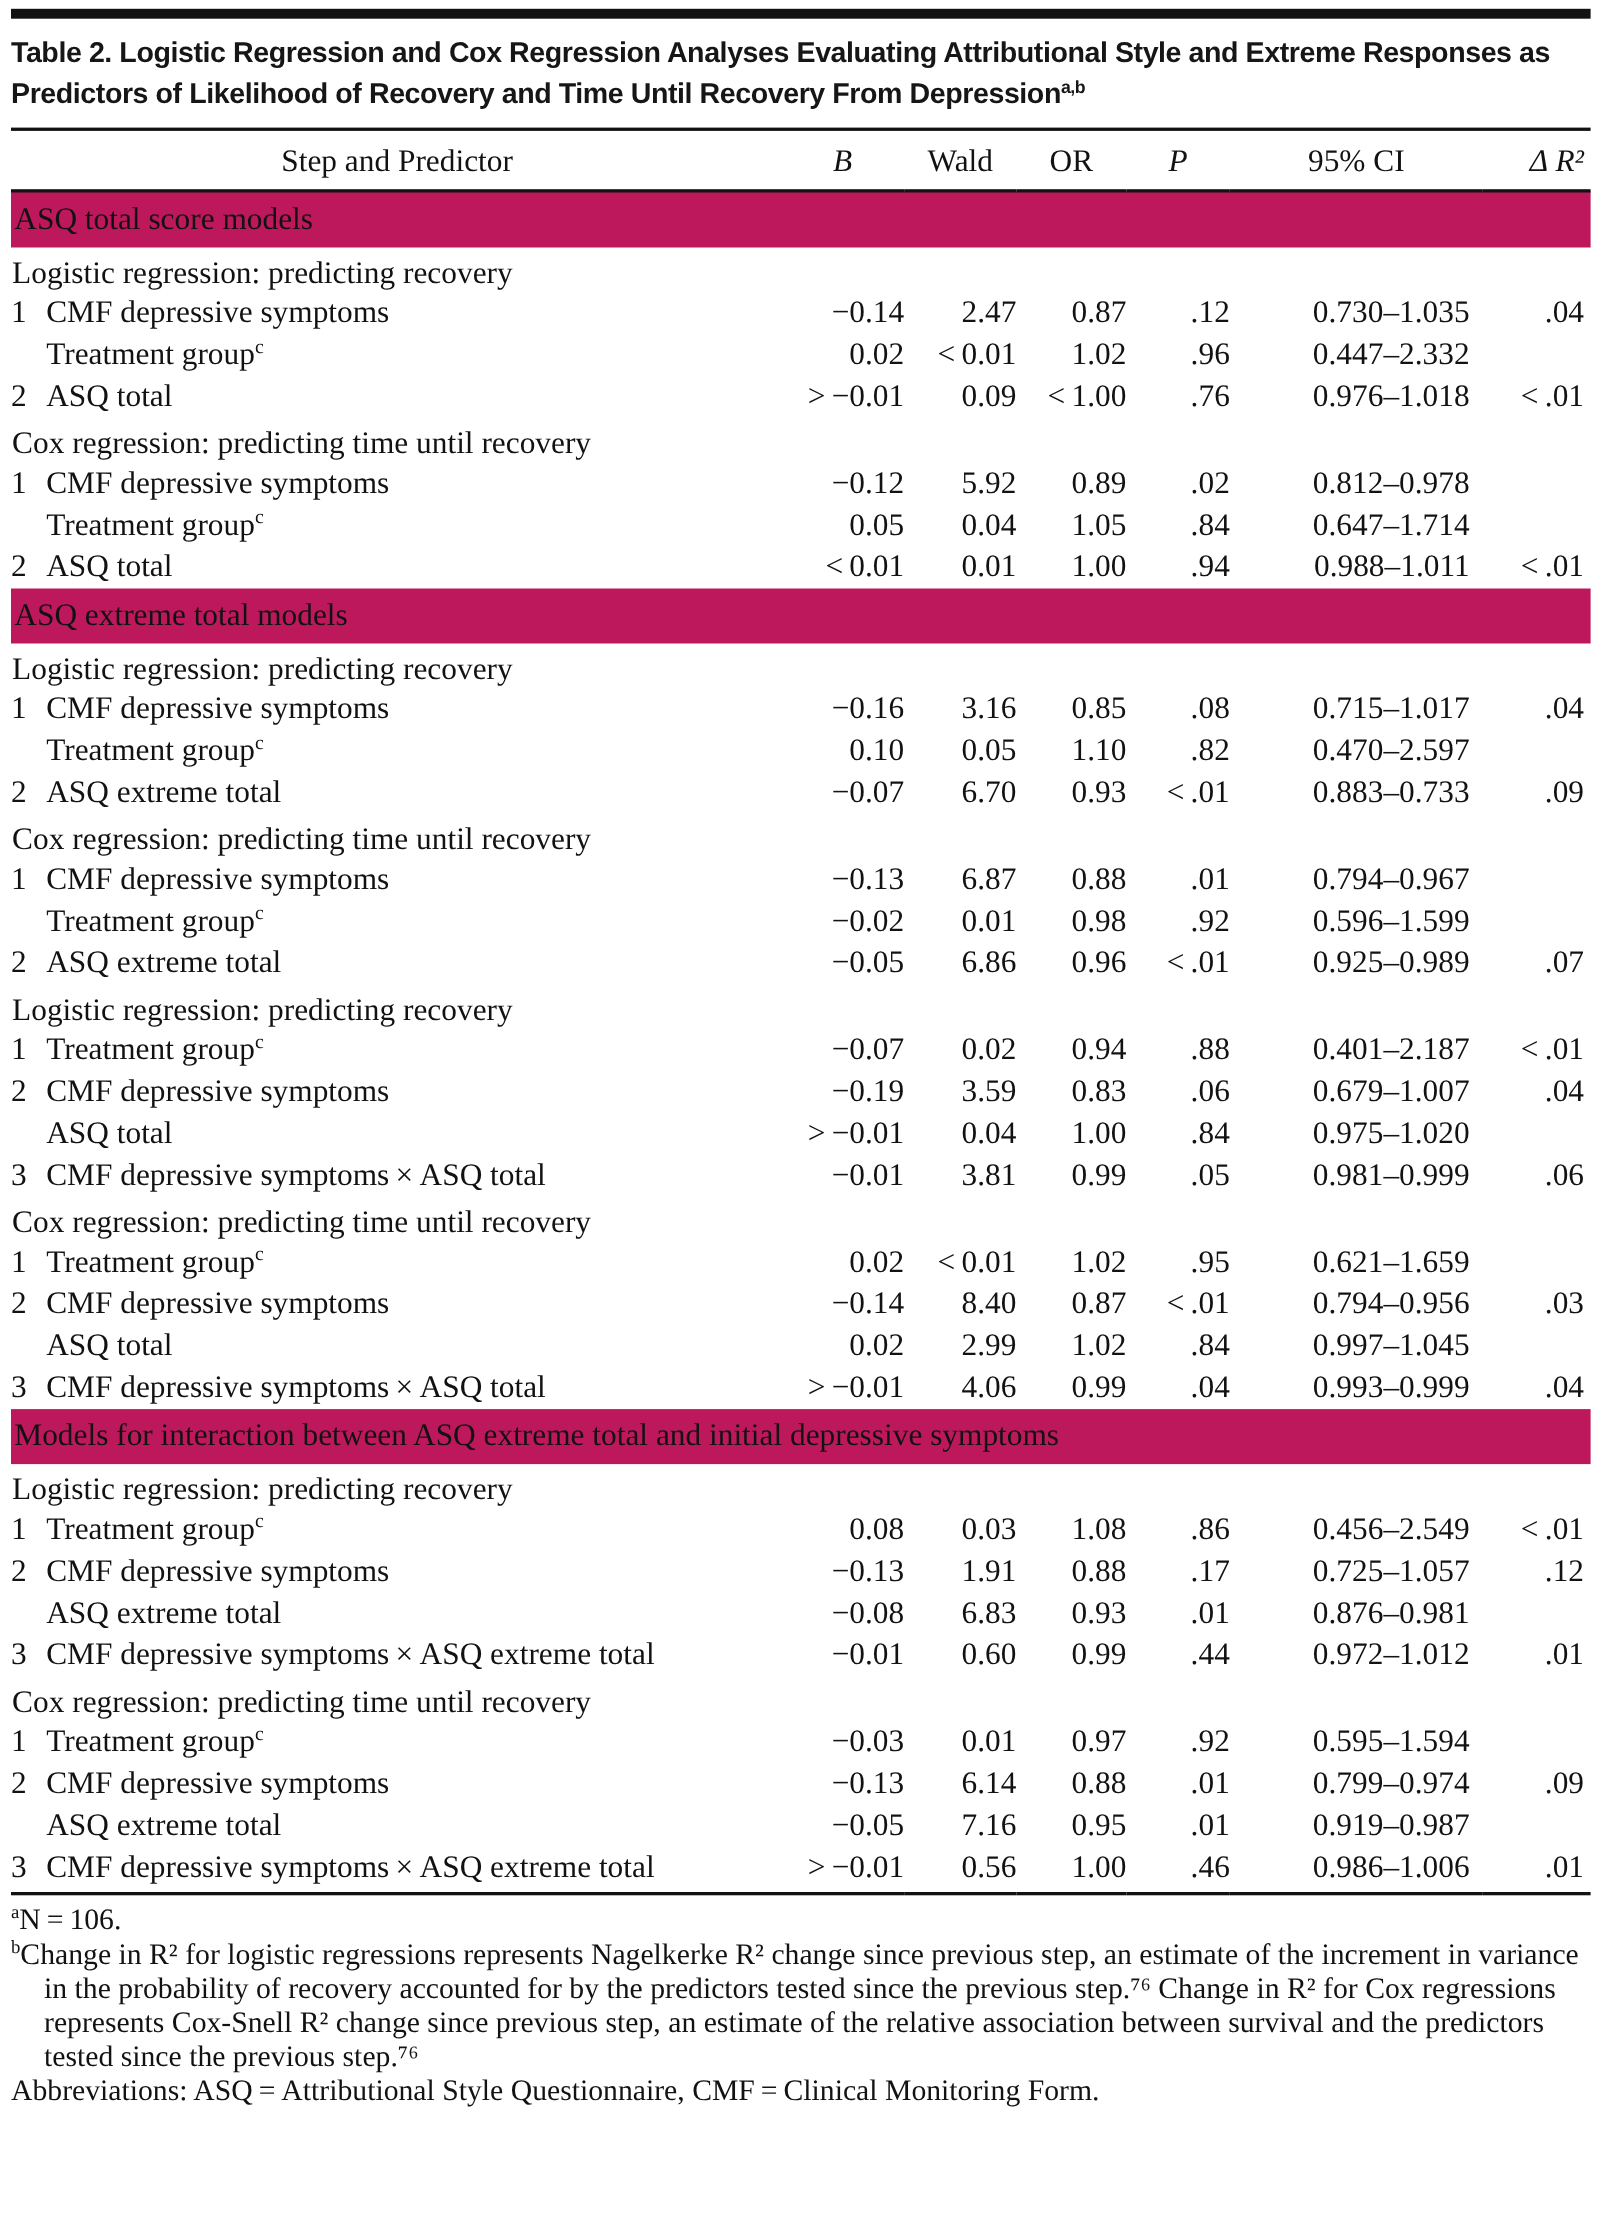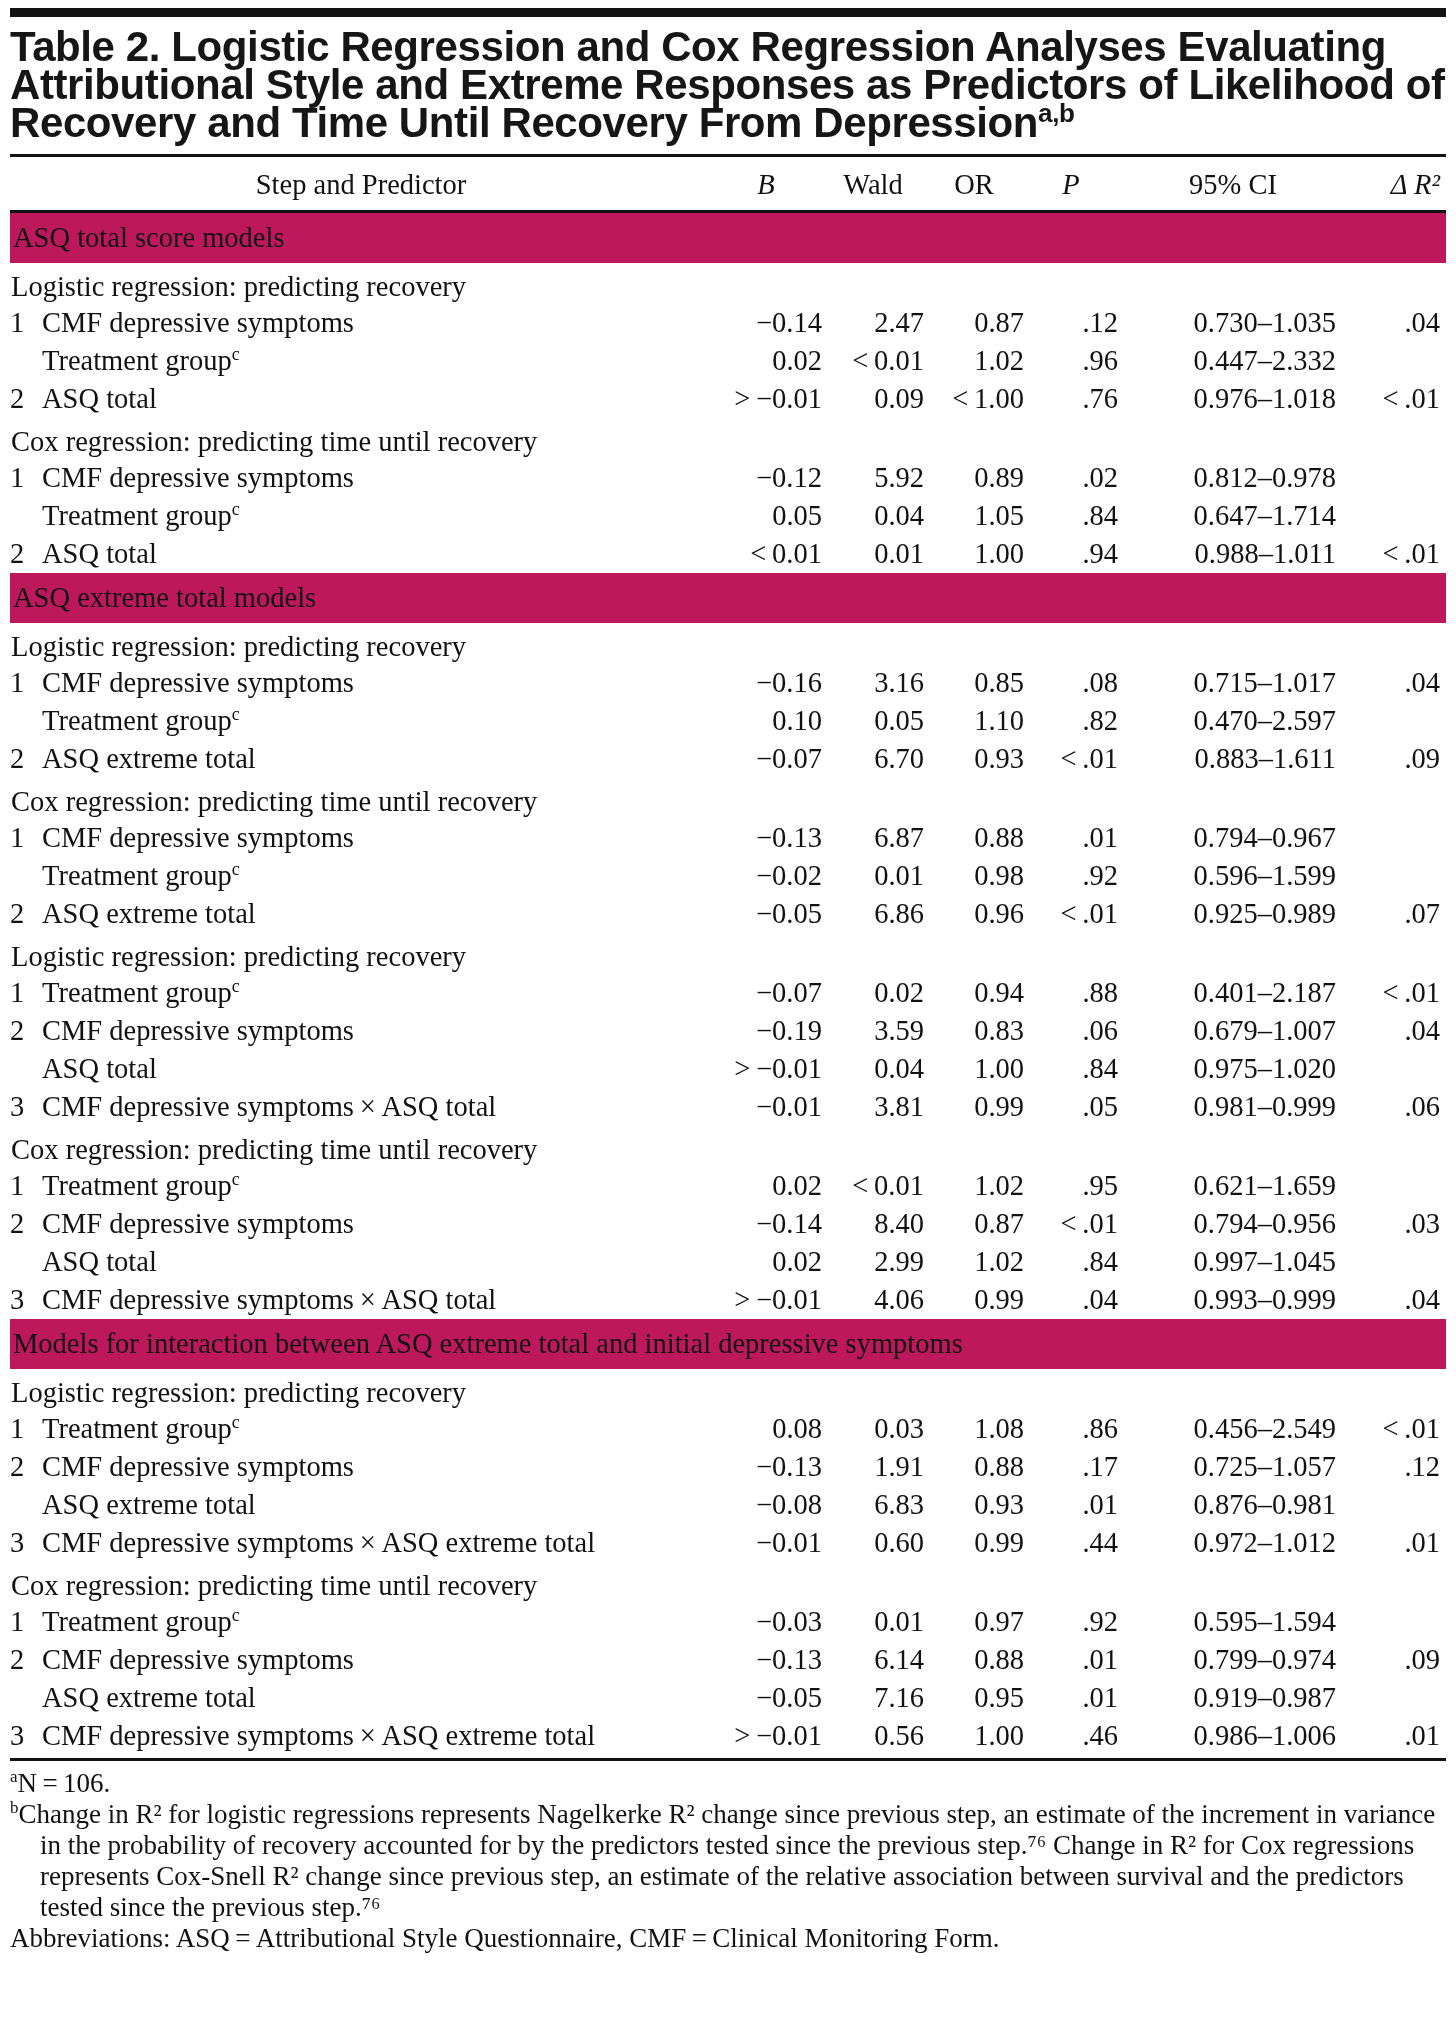--- a/index.html
+++ b/index.html
@@ -5,21 +5,21 @@
   html,body { margin:0; padding:0; background:#ffffff; }
   .page {
     width:1456px; height:2031px; box-sizing:border-box;
     padding:8px 10px 0 10px; overflow:hidden;
     background:#ffffff; color:#121212;
     font-family:"Liberation Serif","DejaVu Serif",serif;
   }
   .top-bar { height:9px; background:#121212; }
   .title {
     font-family:"Liberation Sans","DejaVu Sans",sans-serif;
-    font-weight:bold; font-size:42px; line-height:38px;
+    font-weight:bold; font-size:26px; line-height:38px;
     letter-spacing:-0.4px; margin:11px 0 12px 0; color:#161616;
   }
   .title sup { font-size:62%; line-height:0; }
   .title-rule { height:3px; background:#121212; }
 
   table.results {
     width:1436px; border-collapse:collapse; table-layout:fixed;
     font-size:28.5px; color:#121212;
   }
   thead th {
@@ -167,21 +167,21 @@
           <td class="num p">.82</td>
           <td class="num ci">0.470–2.597</td>
           <td class="num dr2"></td>
         </tr>
         <tr class="data-row">
           <td class="pred-cell"><span class="step">2</span><span class="pred">ASQ extreme total</span></td>
           <td class="num b">−0.07</td>
           <td class="num wald">6.70</td>
           <td class="num or">0.93</td>
           <td class="num p">&lt; .01</td>
-          <td class="num ci">0.883–1.611</td>
+          <td class="num ci">0.883–0.733</td>
           <td class="num dr2">.09</td>
         </tr>
         <tr class="subheader-row">
           <td colspan="7">Cox regression: predicting time until recovery</td>
         </tr>
         <tr class="data-row">
           <td class="pred-cell"><span class="step">1</span><span class="pred">CMF depressive symptoms</span></td>
           <td class="num b">−0.13</td>
           <td class="num wald">6.87</td>
           <td class="num or">0.88</td>

